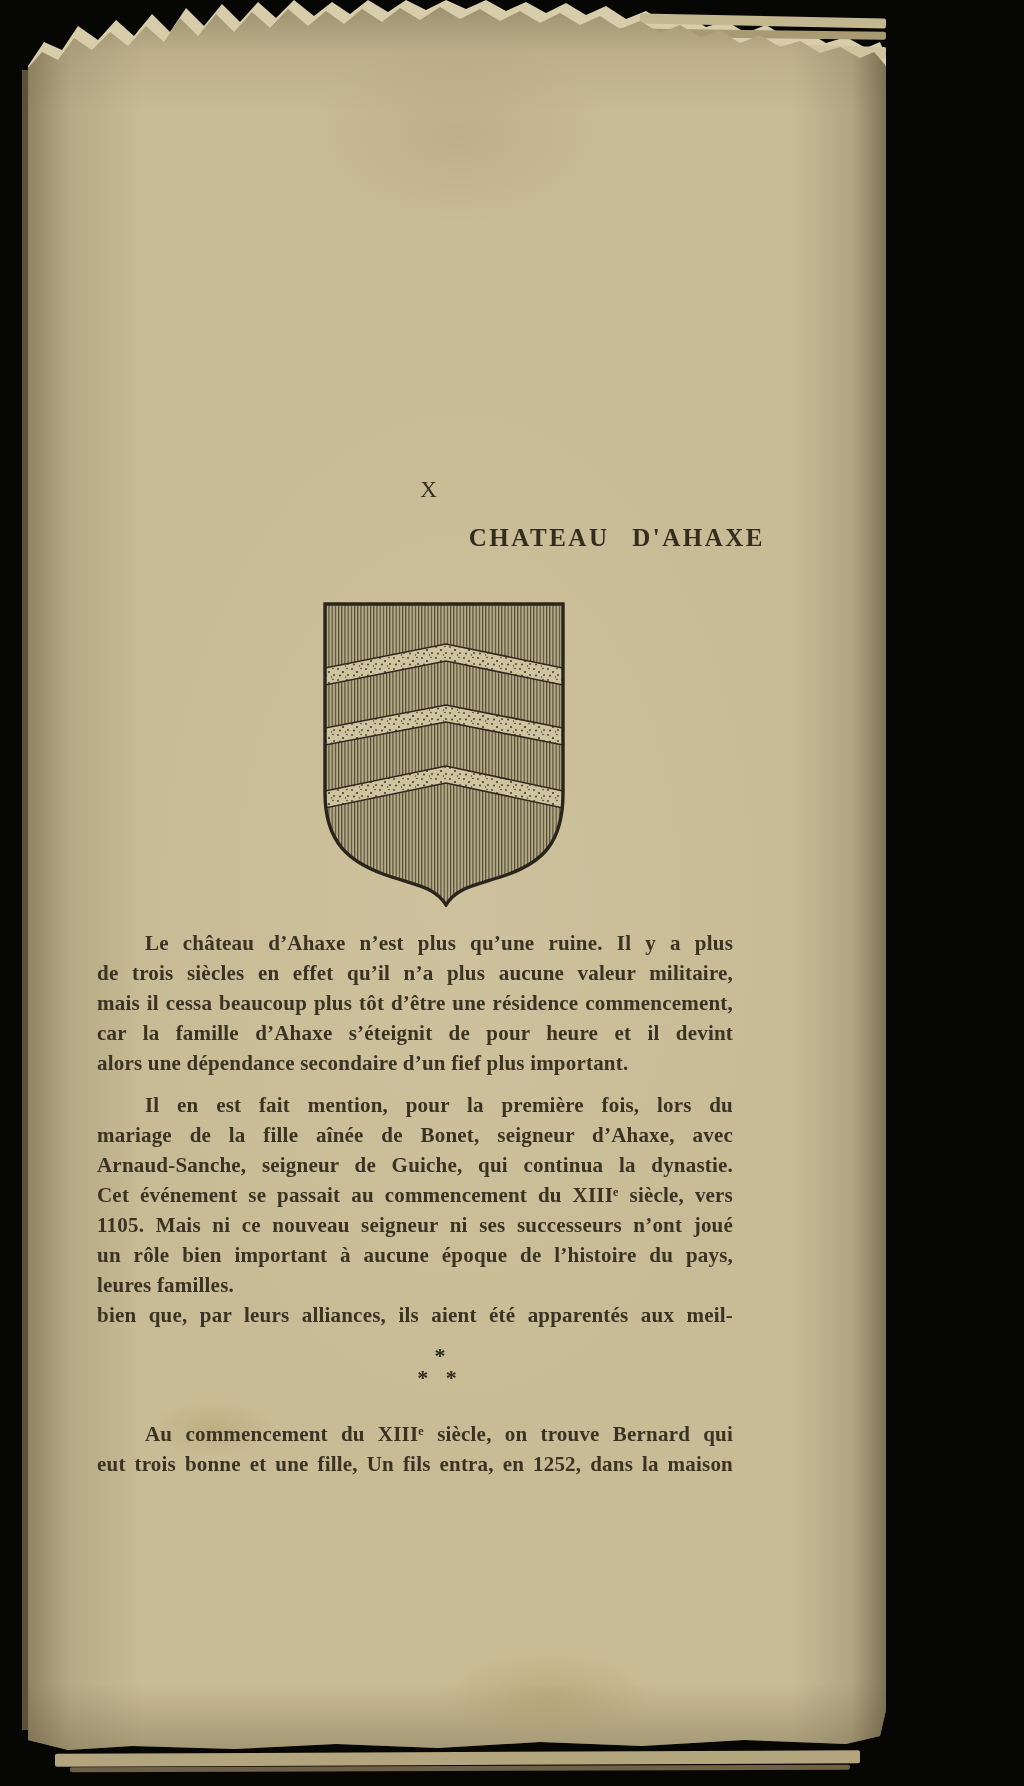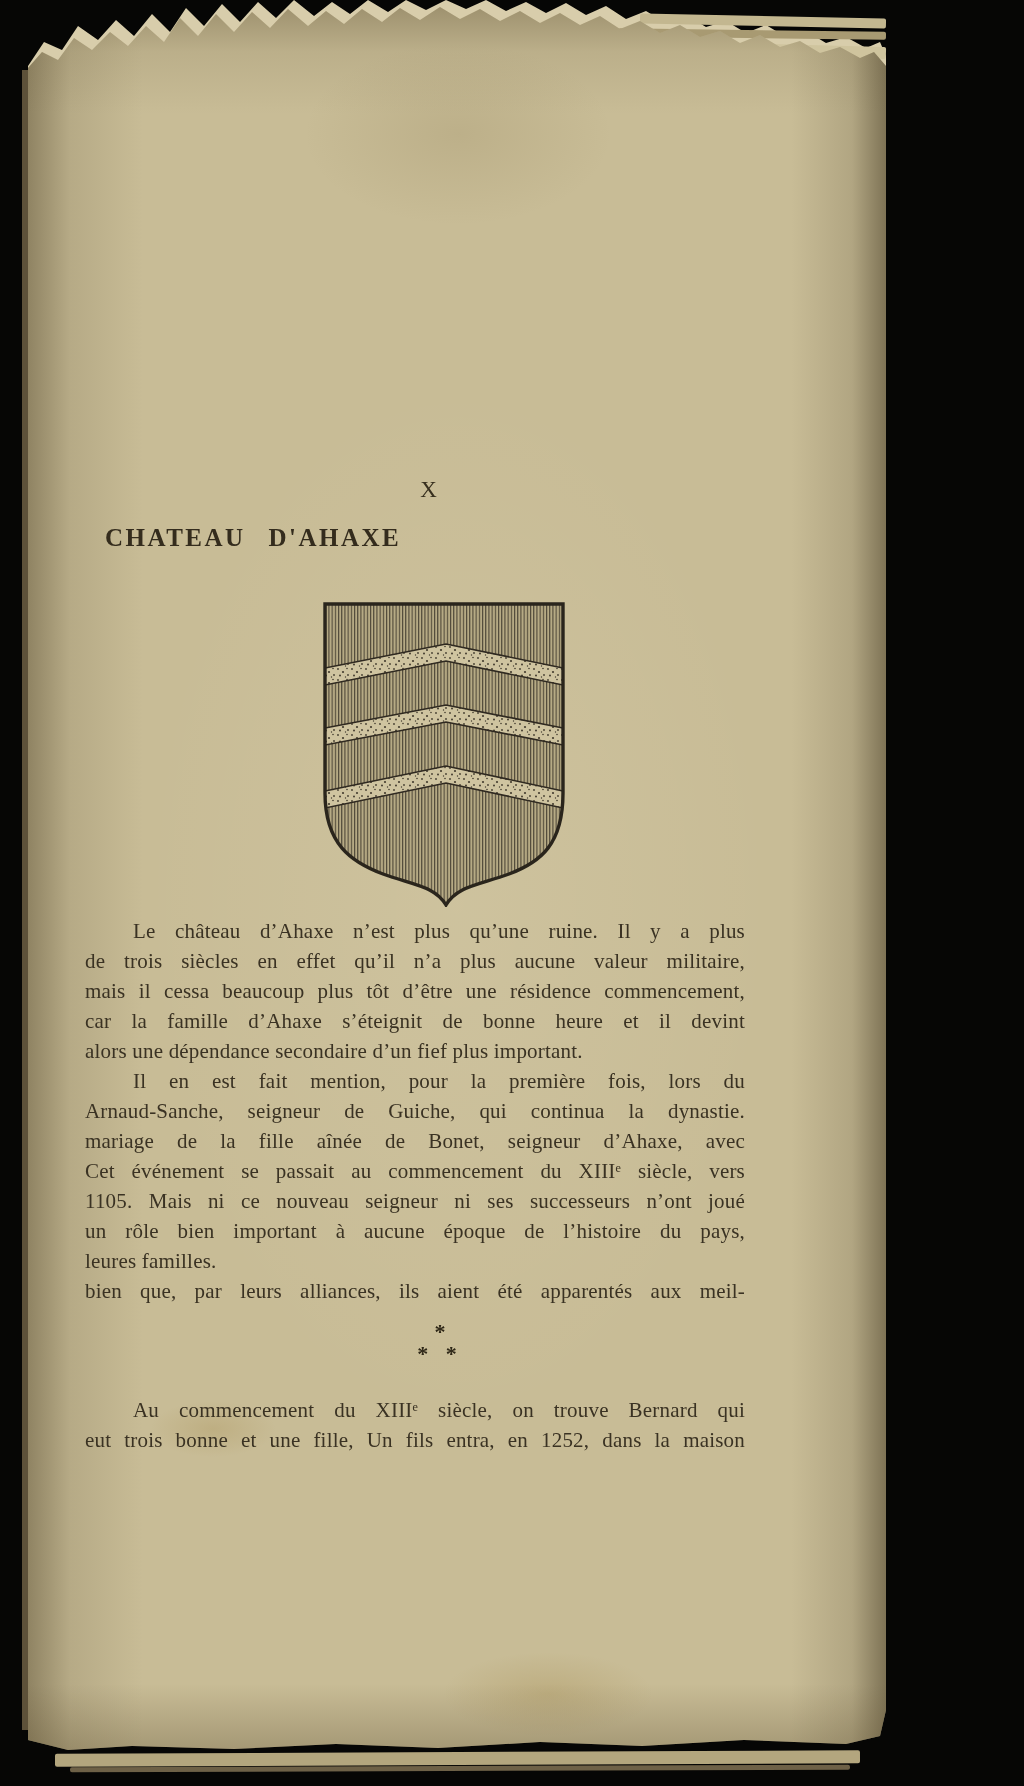--- a/index.html
+++ b/index.html
@@ -26,28 +26,28 @@
     clip-path:polygon(0px 64px,14px 48px,30px 56px,46px 34px,64px 46px,82px 28px,100px 42px,118px 22px,136px 38px,152px 14px,170px 32px,188px 10px,206px 28px,224px 8px,242px 24px,260px 5px,280px 22px,298px 7px,316px 20px,334px 5px,354px 18px,372px 4px,392px 16px,412px 3px,432px 15px,452px 5px,472px 17px,492px 7px,512px 19px,532px 9px,552px 21px,572px 12px,592px 25px,612px 17px,632px 29px,652px 21px,672px 33px,692px 27px,712px 39px,732px 31px,752px 43px,772px 37px,792px 49px,812px 43px,832px 54px,846px 48px,858px 62px,858px 1706px,852px 1732px,818px 1740px,716px 1736px,614px 1742px,512px 1738px,410px 1744px,308px 1740px,206px 1745px,104px 1742px,40px 1746px,0px 1736px);}
   .shade{position:absolute;inset:0;pointer-events:none;}
   .shade-left{background:linear-gradient(90deg, rgba(74,62,36,0.45), rgba(74,62,36,0.14) 42px, transparent 115px);}
   .shade-right{background:linear-gradient(270deg, rgba(58,48,26,0.52), rgba(58,48,26,0.16) 34px, transparent 95px);}
   .shade-top{background:linear-gradient(180deg, rgba(96,82,52,0.42), rgba(96,82,52,0.12) 48px, transparent 110px);}
   .shade-bottom{background:linear-gradient(0deg, rgba(96,82,52,0.36), transparent 70px);}
 
   .content{position:absolute;left:57px;top:0;width:660px;color:#38301f;}
   .chapter-num{position:absolute;top:473px;left:0;width:100%;text-align:center;
     font-size:23px;letter-spacing:1px;transform:translateX(14px);}
-  .chapter-title{position:absolute;top:520px;left:0;width:100%;text-align:left;
+  .chapter-title{position:absolute;top:520px;left:0;width:100%;text-align:right;
     font-size:25px;font-weight:bold;letter-spacing:2.5px;word-spacing:14px;color:#342c1d;
     transform:translateX(20px);}
   .emblem{position:absolute;top:597px;left:237px;width:244px;height:306px;}
 
   .textblock{position:absolute;top:912px;left:0;width:660px;font-size:21px;line-height:30px;
     letter-spacing:0.2px;color:#3a3223;}
-  .para{margin:0;}
+  .para{margin:12px;font-weight:bold;}
   .line{text-align:justify;text-align-last:justify;height:30px;}
   .line.end{text-align-last:left;}
   .line.first{text-indent:48px;}
   .asterism{margin-top:16px;margin-bottom:29px;text-align:center;transform:translateX(25px);
     font-weight:bold;color:#2e2717;}
   .ast-top{font-size:22px;line-height:20px;}
   .ast-bottom{font-size:22px;line-height:24px;letter-spacing:6px;}
 </style>
 </head>
 <body>
@@ -102,27 +102,27 @@
           </g>
           <path d="M3,3 H241 V192 C241,243 219,261 187,273 C157,284 135,285 124,304 C113,285 91,284 61,273 C29,261 3,243 3,192 Z" fill="none" stroke="#2a251c" stroke-width="3.4"></path>
         </svg>
       </div>
 
       <div class="textblock">
         <div class="para">
           <div class="line first">Le château d’Ahaxe n’est plus qu’une ruine. Il y a plus</div>
           <div class="line">de trois siècles en effet qu’il n’a plus aucune valeur militaire,</div>
           <div class="line">mais il cessa beaucoup plus tôt d’être une résidence commencement,</div>
-          <div class="line">car la famille d’Ahaxe s’éteignit de bonne heure et il devint</div>
+          <div class="line">car la famille d’Ahaxe s’éteignit de pour heure et il devint</div>
           <div class="line end">alors une dépendance secondaire d’un fief plus important.</div>
         </div>
         <div class="para">
           <div class="line first">Il en est fait mention, pour la première fois, lors du</div>
+          <div class="line">mariage de la fille aînée de Bonet, seigneur d’Ahaxe, avec</div>
           <div class="line">Arnaud-Sanche, seigneur de Guiche, qui continua la dynastie.</div>
-          <div class="line">mariage de la fille aînée de Bonet, seigneur d’Ahaxe, avec</div>
           <div class="line">Cet événement se passait au commencement du XIIIᵉ siècle, vers</div>
           <div class="line">1105. Mais ni ce nouveau seigneur ni ses successeurs n’ont joué</div>
           <div class="line">un rôle bien important à aucune époque de l’histoire du pays,</div>
           <div class="line end">leures familles.</div>
           <div class="line">bien que, par leurs alliances, ils aient été apparentés aux meil-</div>
         </div>
         <div class="asterism">
           <div class="ast-top">*</div>
           <div class="ast-bottom">* *</div>
         </div>

